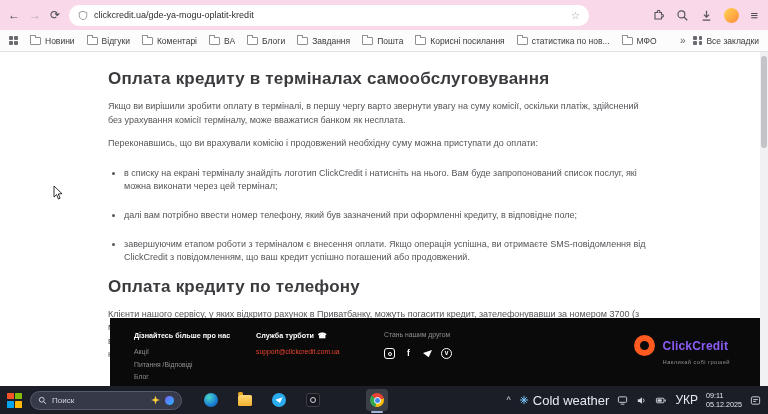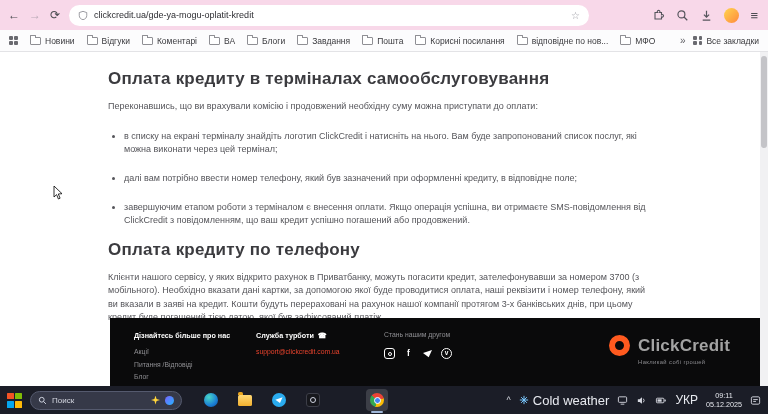--- a/index.html
+++ b/index.html
@@ -53,21 +53,21 @@
   .socials{display:flex;gap:8px;margin-top:10px;align-items:center;}
   .soc{width:11px;height:11px;display:flex;align-items:center;justify-content:center;color:#fff;}
   .ig{border:1px solid #fff;border-radius:3px;position:relative;box-sizing:border-box;}
   .ig::after{content:"";position:absolute;inset:2.5px;border:1px solid #fff;border-radius:50%;}
   .fb,.vb{font-size:8.5px;font-weight:bold;line-height:1;}
   .vb{border:1px solid #fff;border-radius:50%;font-size:6.5px;box-sizing:border-box;}
   .tg-plane{width:10px;height:9px;background:#fff;clip-path:polygon(5% 45%,95% 10%,62% 92%);}
   .logo-wrap{margin-left:auto;margin-right:30px;padding-top:4px;}
   .logo-row{display:flex;align-items:center;gap:8px;}
   .donut{width:21px;height:21px;border:6px solid #ff5a1f;border-radius:50%;box-sizing:border-box;}
-  .brand{color:#a3a3a3;font-size:17px;font-weight:bold;letter-spacing:.2px;}
+  .brand{color:#8b5cf6;font-size:12px;font-weight:bold;letter-spacing:.2px;}
   .slogan{color:#8d8d91;font-size:5.8px;letter-spacing:.4px;margin-top:3px;margin-left:29px;}
 
   
   .scrollbar{position:absolute;top:52px;right:0;width:8px;bottom:28px;background:#f1f1f3;}
   .scroll-thumb{position:absolute;top:4px;left:1px;width:6px;height:92px;background:#c4c4c8;border-radius:3px;}
 
   
   .taskbar{position:absolute;left:0;right:0;bottom:0;height:28px;background:#1b1d27;
            display:flex;align-items:center;padding:0 7px;gap:8px;box-sizing:border-box;color:#e8eaf0;}
   .start{width:15px;height:15px;display:grid;grid-template-columns:1fr 1fr;grid-template-rows:1fr 1fr;gap:1.5px;flex:none;}
@@ -93,21 +93,21 @@
   .tb-dark{width:14px;height:14px;border-radius:3px;background:#17181d;border:1px solid #3c3e48;box-sizing:border-box;position:relative;}
   .tb-dark::after{content:"";position:absolute;inset:3px;border:1.5px solid #cfd3df;border-radius:50%;}
   .chrome-ic{width:14px;height:14px;border-radius:50%;position:relative;
              background:conic-gradient(from -45deg,#ea4335 0 120deg,#fbbc05 0 240deg,#34a853 0 360deg);}
   .chrome-ic::after{content:"";position:absolute;inset:3.5px;background:#4285f4;border:1.5px solid #fff;border-radius:50%;box-sizing:border-box;}
   .tray{margin-left:auto;display:flex;align-items:center;gap:8px;}
   .caret{font-size:9px;color:#dadde5;line-height:1;}
   .weather{display:flex;align-items:center;gap:4px;}
   .weather .wtxt{font-size:13px;color:#e7e9ef;}
   .lang{font-size:12px;color:#e7e9ef;}
-  .clock{text-align:center;font-size:7.2px;line-height:1.3;color:#e7e9ef;}
+  .clock{text-align:left;font-size:7.2px;line-height:1.3;color:#e7e9ef;}
   .tray svg{display:block;}
 
   
   .cursor{position:absolute;left:53px;top:186px;z-index:50;pointer-events:none;}
 </style>
 </head>
 <body>
 
 <div class="screen">
 
@@ -175,21 +175,21 @@
     <span class="bm">
       <span class="folder-ic"></span>
       <span>Пошта</span>
     </span>
     <span class="bm">
       <span class="folder-ic"></span>
       <span>Корисні посилання</span>
     </span>
     <span class="bm">
       <span class="folder-ic"></span>
-      <span>відповідне по нов...</span>
+      <span>статистика по нов...</span>
     </span>
     <span class="bm">
       <span class="folder-ic"></span>
       <span>МФО</span>
     </span>
 
     <span class="bm-right">
       <span class="chev2">»</span>
       <span class="bm">
         <span class="sq-grid">
@@ -199,20 +199,21 @@
             <span></span>
           </span>
         <span>Все закладки</span>
       </span>
     </span>
   </div>
 
   <div class="content">
     <div class="article">
       <h1>Оплата кредиту в терміналах самообслуговування</h1>
+      <p>Якщо ви вирішили зробити оплату в терміналі, в першу чергу варто звернути увагу на суму комісії, оскільки платіж, здійснений без урахування комісії терміналу, може вважатися банком як несплата.</p>
       <p>Переконавшись, що ви врахували комісію і продовжений необхідну суму можна приступати до оплати:</p>
       <ul>
         <li>в списку на екрані терміналу знайдіть логотип ClickCredit і натисніть на нього. Вам буде запропонований список послуг, які можна виконати через цей термінал;</li>
         <li>далі вам потрібно ввести номер телефону, який був зазначений при оформленні кредиту, в відповідне поле;</li>
         <li>завершуючим етапом роботи з терміналом є внесення оплати. Якщо операція успішна, ви отримаєте SMS-повідомлення від ClickCredit з повідомленням, що ваш кредит успішно погашений або продовжений.</li>
       </ul>
       <h2>Оплата кредиту по телефону</h2>
       <p>Клієнти нашого сервісу, у яких відкрито рахунок в Приватбанку, можуть погасити кредит, зателефонувавши за номером 3700 (з мобільного). Необхідно вказати дані картки, за допомогою якої буде проводитися оплата, наші реквізити і номер телефону, який ви вказали в заяві на кредит. Кошти будуть перераховані на рахунок нашої компанії протягом 3-х банківських днів, при цьому кредит буде погашений тією датою, якої був зафіксований платіж.</p>
     </div>
   </div>

